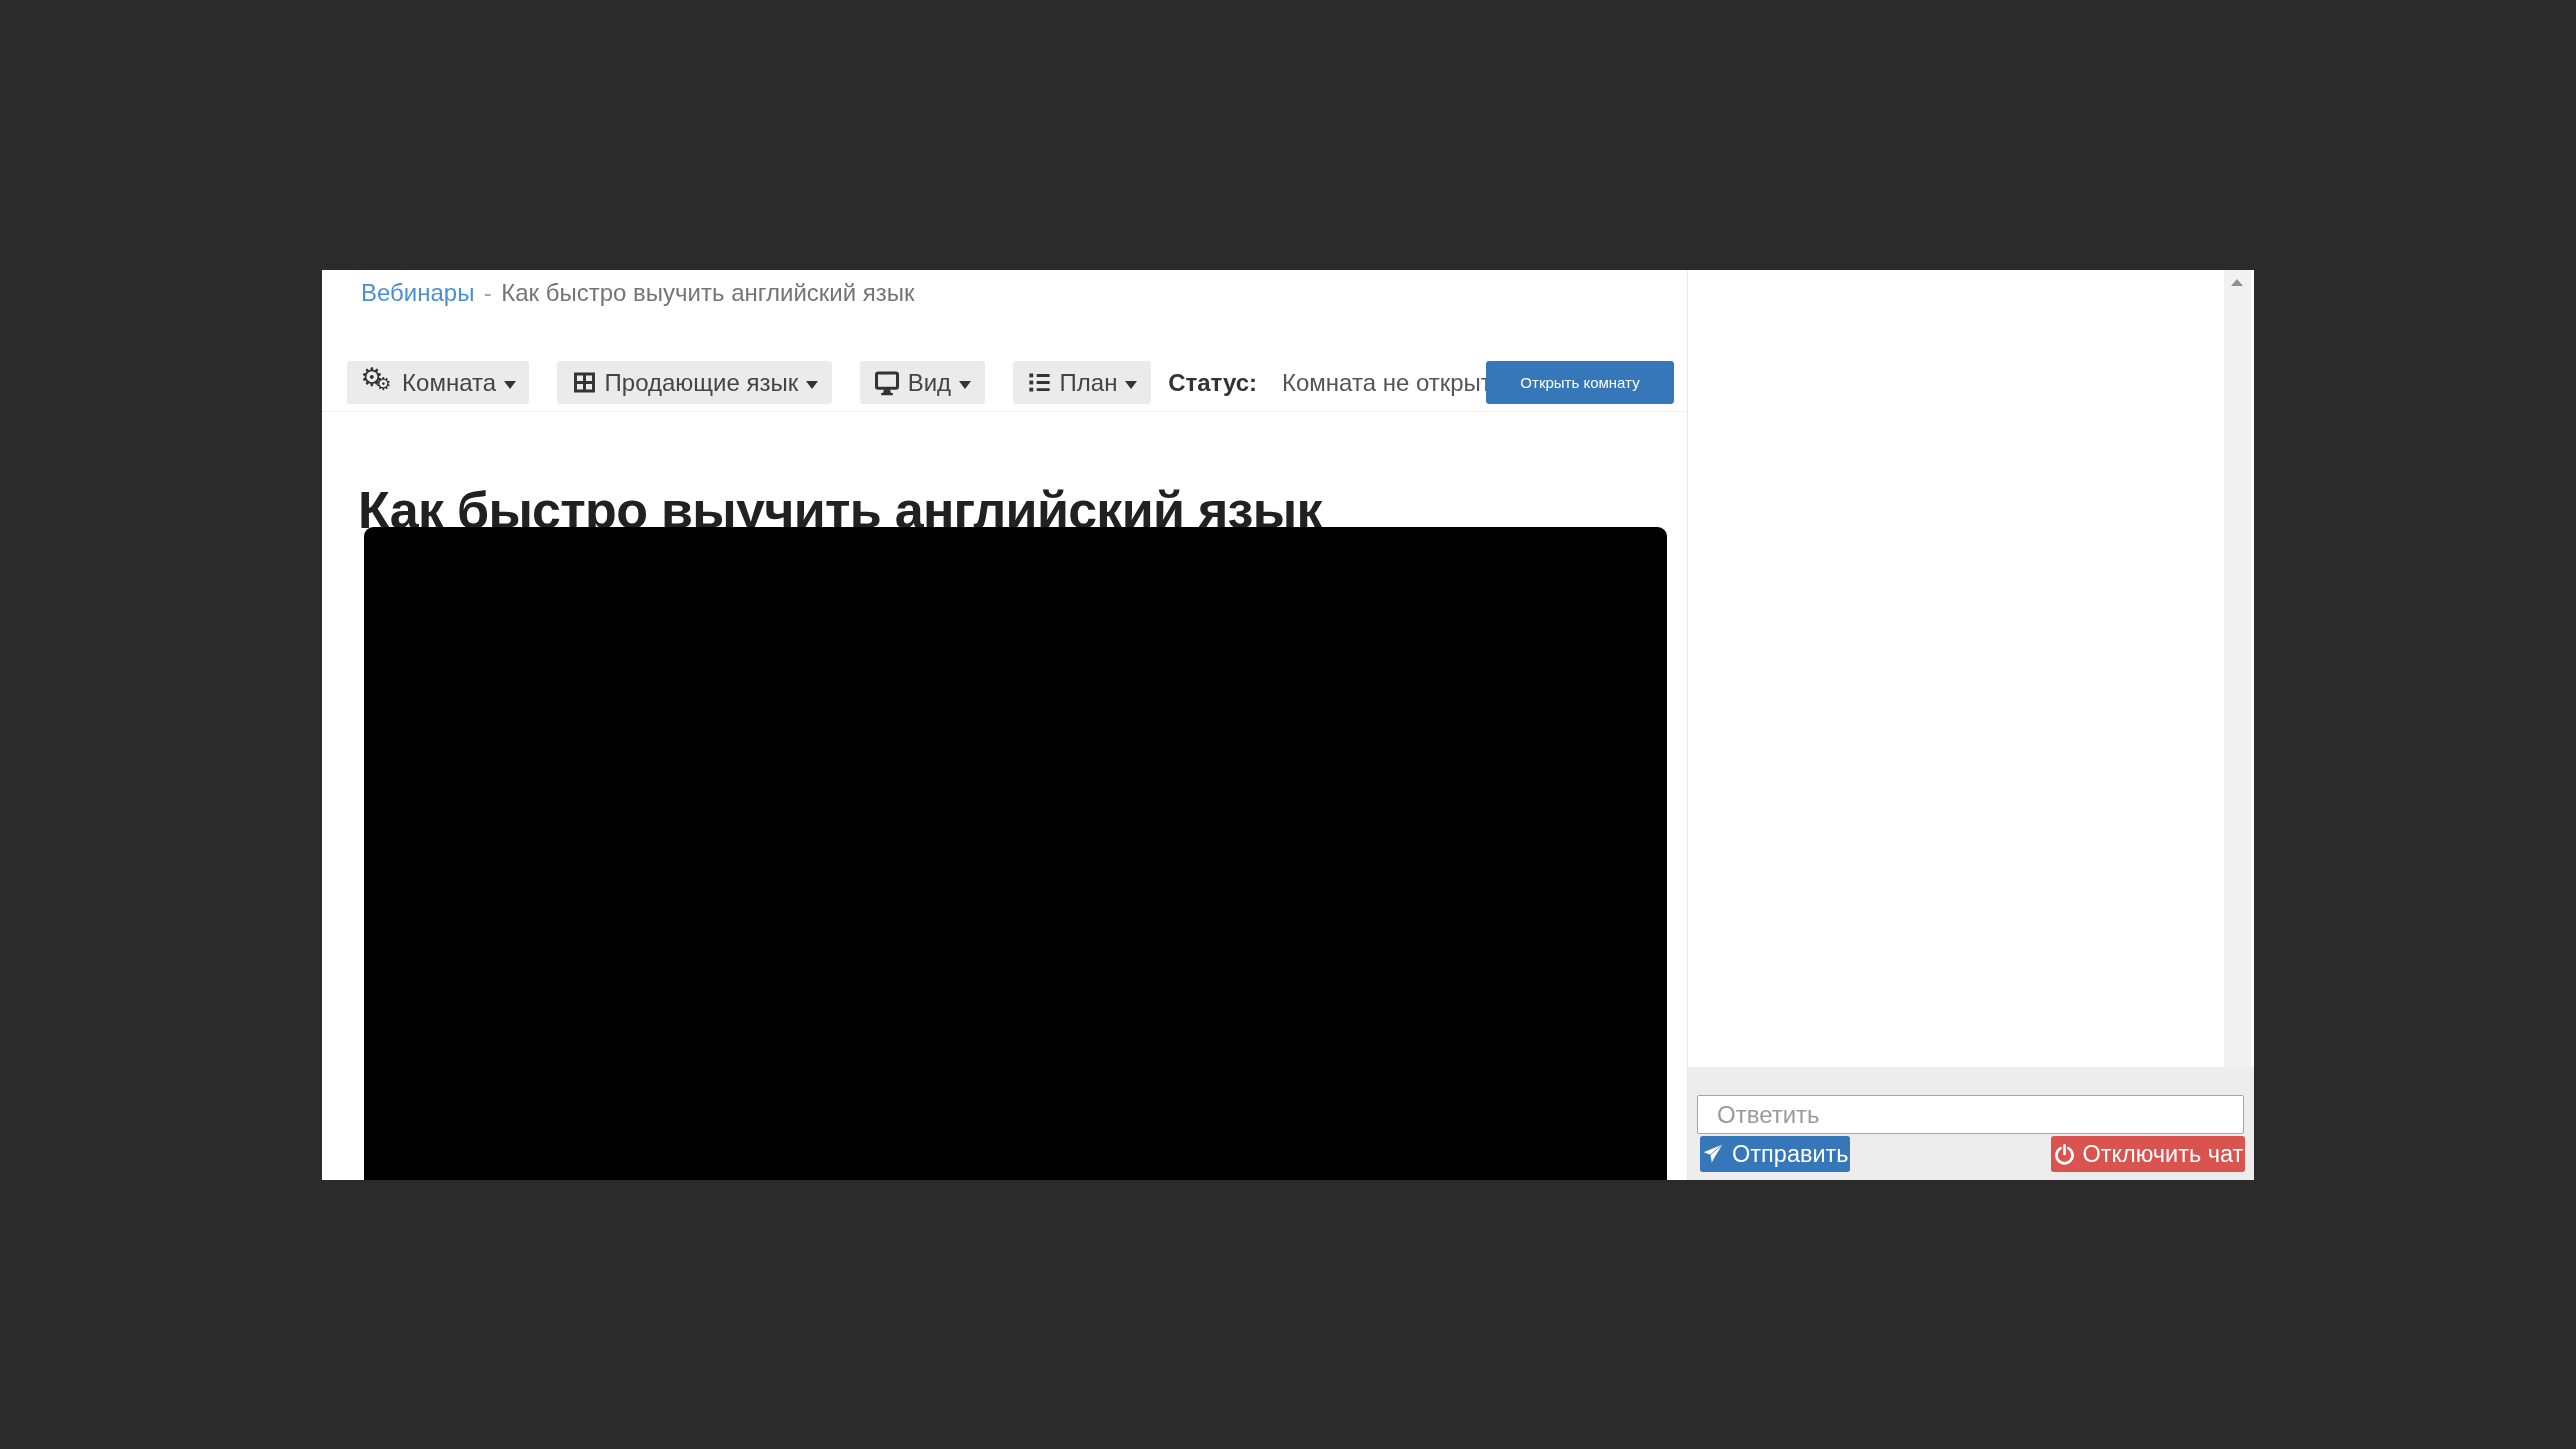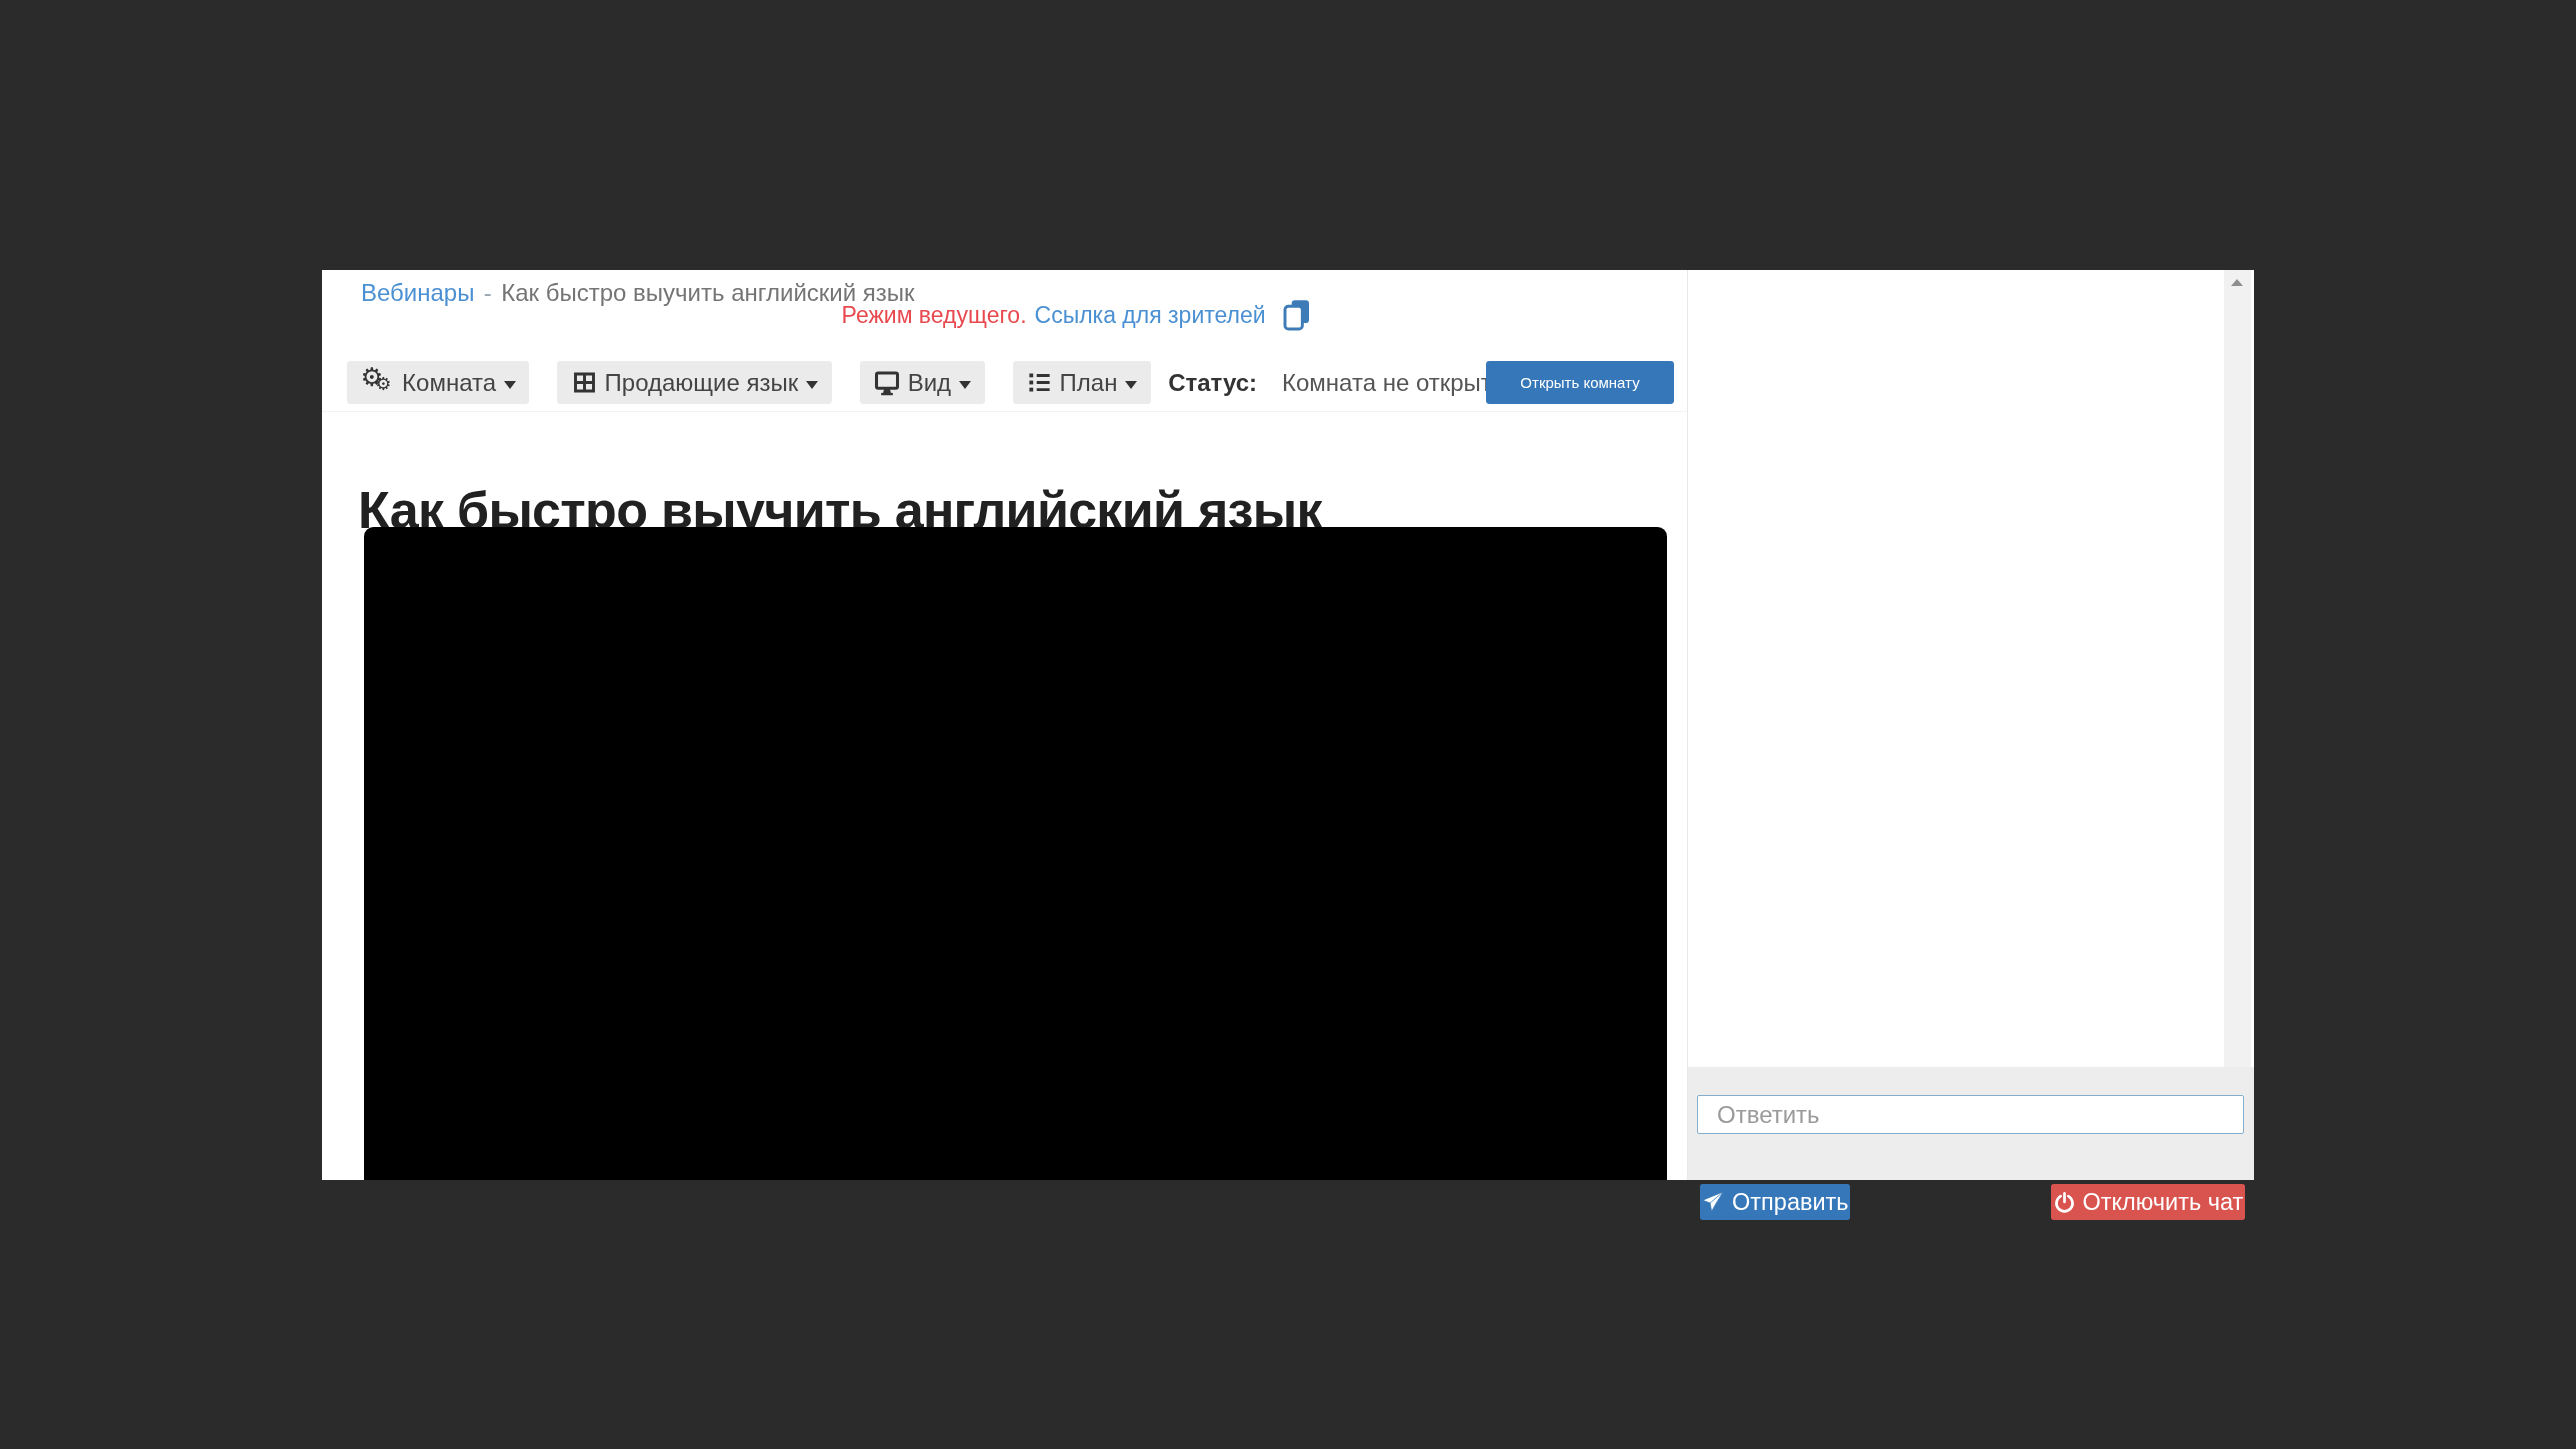--- a/index.html
+++ b/index.html
@@ -129,49 +129,38 @@
     outline: none;
   }
   .chat-input::placeholder { color: #9a9a9a; }
 
   .btn {
     position: absolute; height: 36px;
     display: flex; align-items: center; justify-content: center;
     color: #ffffff; font-size: 23.5px; border: none; border-radius: 2.7px;
     cursor: pointer; white-space: nowrap; gap: 6.7px;
     font-family: "Liberation Sans", "DejaVu Sans", sans-serif;
-    margin-top: 48px;
   }
   .send-btn    { left: 1700px; top: 1136px; width: 150px; background: #3577b8; }
   .disable-btn { left: 2051px; top: 1136px; width: 194px; background: #d9534f; }
 
   svg { display: block; }
 </style>
 </head>
 <body>
 
 <div class="stage">
   <div class="panel"></div>
 
   <div class="breadcrumb">
     <span class="bc-link">Вебинары</span>
     <span class="bc-sep">-</span>
     <span class="bc-cur">Как быстро выучить английский язык</span>
   </div>
 
-  <div class="header-right">
-    <span class="hr-red">Режим ведущего.</span>
-    <span class="hr-link">Ссылка для зрителей</span>
-    <span class="copy-ic">
-      <svg width="28" height="32" viewBox="0 0 21 24">
-        <rect x="6.5" y="1" width="13" height="17" rx="2.5" fill="#3e7cb8"></rect>
-        <rect x="1.5" y="5.5" width="13" height="17" rx="2.5" fill="#ffffff" stroke="#3e7cb8" stroke-width="2.2"></rect>
-      </svg>
-    </span>
-  </div>
 
   <div class="toolbar">
     <div class="tbtn">
       <span class="ic gears">
           <span class="g1">⚙</span>
           <span class="g2">⚙</span>
         </span>
       <span>Комната</span>
       <span class="caret"></span>
     </div>

